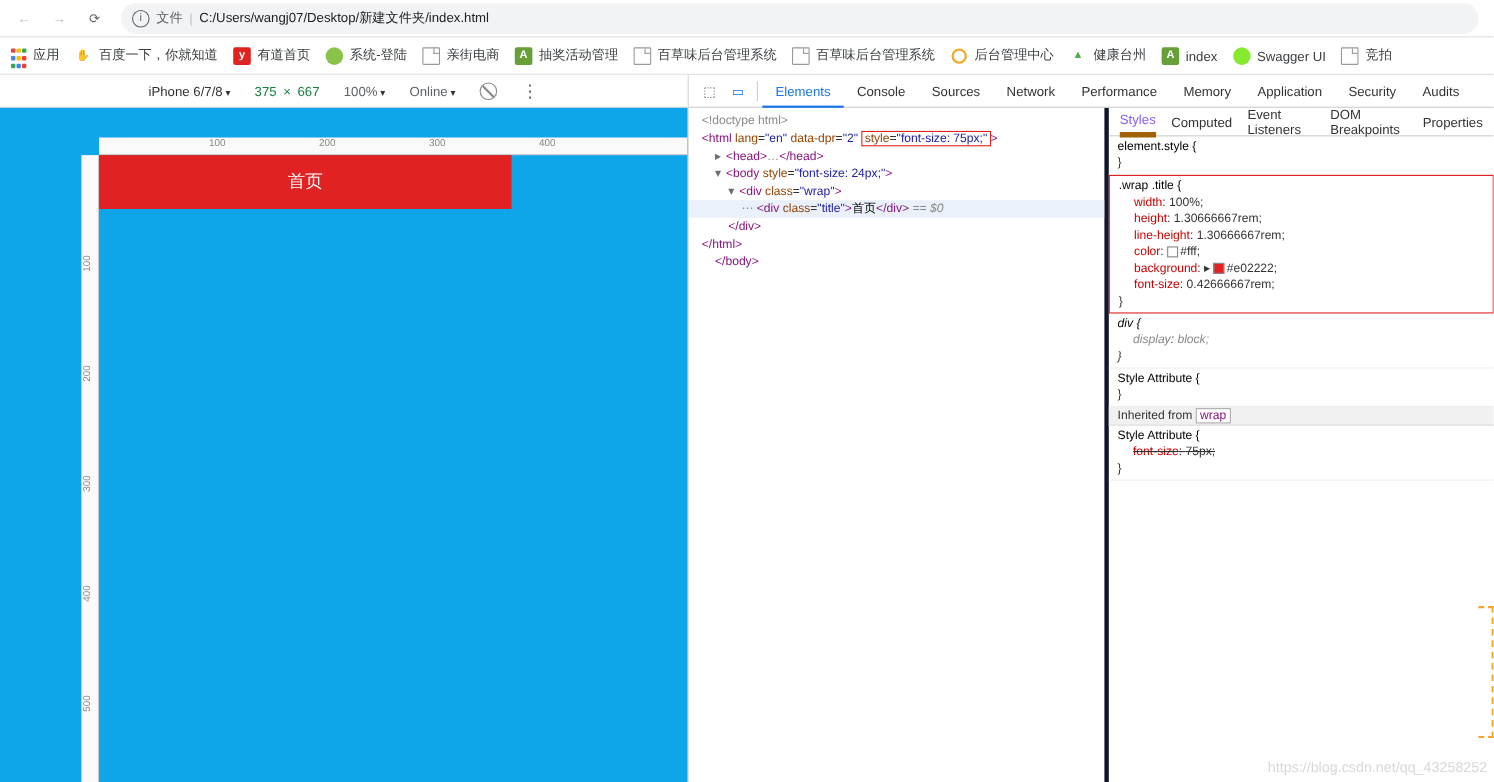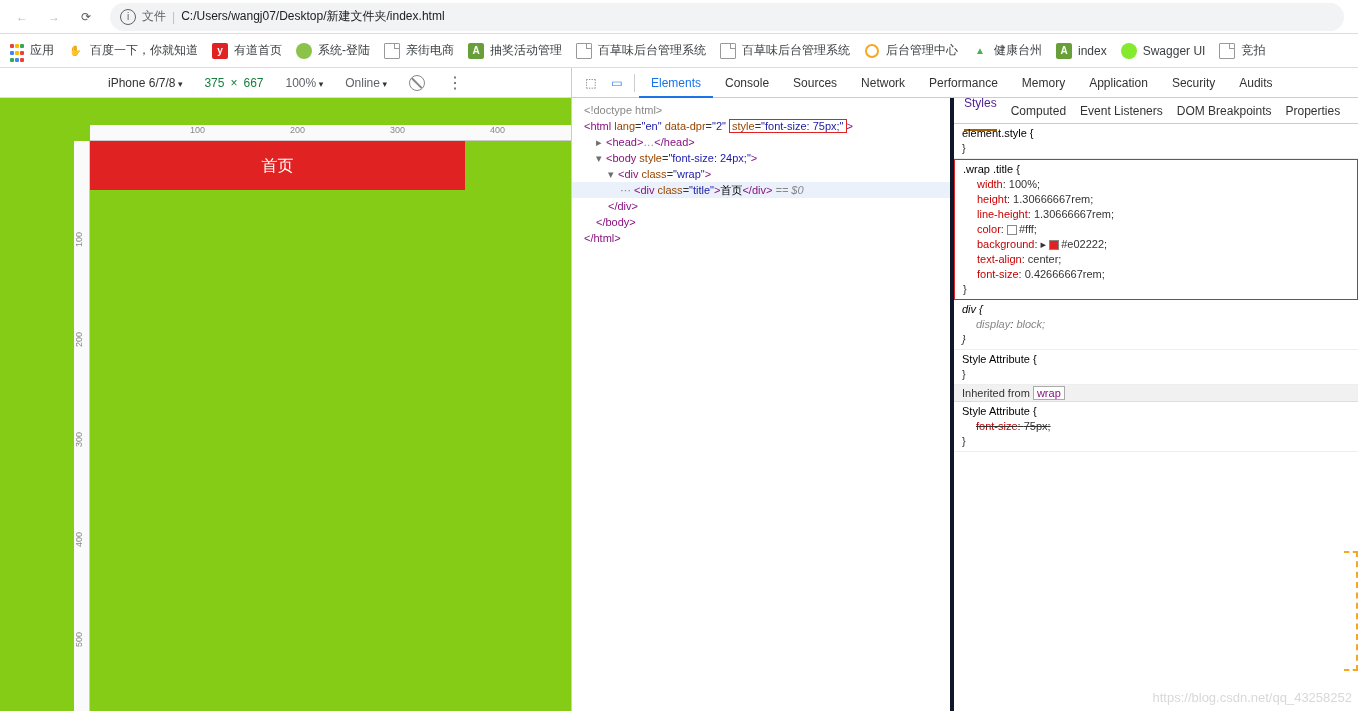--- a/index.html
+++ b/index.html
@@ -25,35 +25,35 @@
 .ico-green{background:#8bc34a;border-radius:50%;}
 .ico-page{border:1px solid #999;border-radius:1px;position:relative;}
 .ico-page::after{content:"";position:absolute;top:0;right:0;width:4px;height:4px;border-left:1px solid #999;border-bottom:1px solid #999;}
 .ico-a{background:#689f38;color:#fff;font-weight:bold;}
 .ico-circle{width:14px;height:14px;border:2px solid #f5a623;border-radius:50%;}
 .ico-mount{color:#4caf50;}
 .ico-swagger{background:#85ea2d;border-radius:50%;}
 
 
 .main { display: flex; height: calc(711px - 68px); }
-.left-pane { width: 572px; border-right: 1px solid #ccc; display:flex;flex-direction:column;}
+.left-pane { width: 626px; border-right: 1px solid #ccc; display:flex;flex-direction:column;}
 .right-pane { flex: 1; display: flex; flex-direction: column; }
 
 
 .device-bar { height: 30px; background:#fff;border-bottom:1px solid #ddd;display:flex;align-items:center;justify-content:center;gap:22px;color:#5f6368;font-size:12px;}
 .device-sel { font-weight:400;color:#333;}
 .device-sel::after,.zoom-sel::after,.throttle-sel::after{content:" ▾";color:#333;font-size:9px;}
 .dims{color:#15803d;}
 .dims .x{margin:0 6px;}
 .no-icon{width:16px;height:16px;border:1.5px solid #888;border-radius:50%;position:relative;}
 .no-icon::after{content:"";position:absolute;width:100%;height:1.5px;background:#888;top:50%;left:0;transform:translateY(-50%) rotate(45deg);}
 .dots{font-size:16px;color:#5f6368;cursor:pointer;}
 
 
-.viewport-area{flex:1;background:#84cc16;position:relative;overflow:hidden;}
+.viewport-area{flex:1;background:#0ea5e9;position:relative;overflow:hidden;}
 .ruler-h{position:absolute;top:27px;left:90px;right:0;height:16px;background:#fafafa;border-bottom:1px solid #ccc;font-size:9px;color:#888;}
 .ruler-h span{position:absolute;top:0;}
 .tick-label{top:-2px;}
 .ruler-v{position:absolute;top:43px;left:74px;width:16px;bottom:0;background:#fafafa;border-right:1px solid #ccc;font-size:9px;color:#888;}
 .ruler-v span{position:absolute;left:0;transform:rotate(-90deg);transform-origin:0 0;}
 .phone-frame{position:absolute;top:43px;left:90px;width:375px;background:#fff;}
 .title-bar{height:49px;background:#e02222;color:#fff;text-align:center;line-height:49px;font-size:16px;}
 
 
 .dt-tabs{height:30px;border-bottom:1px solid #ccc;display:flex;align-items:center;padding:0 6px;gap:0;color:#333;font-size:12px;}
@@ -69,21 +69,21 @@
 .ind1{padding-left:12px;}.ind2{padding-left:24px;}.ind3{padding-left:36px;}.ind4{padding-left:48px;}
 .gutter-dots{display:inline-block;width:14px;color:#888;}
 .tag{color:#881280;}.attr-n{color:#994500;}.attr-v{color:#1a1aa6;}.txt{color:#000;}
 .sel-eq{color:#888;font-style:italic;}
 .arrow{color:#6e6e6e;display:inline-block;width:10px;}
 .box-red{border:1px solid #e02222;padding:0 2px;}
 
 .styles-panel{flex:1;display:flex;flex-direction:column;font-family:Menlo,Consolas,monospace;font-size:11px;}
 .styles-tabs{height:26px;border-bottom:1px solid #ccc;display:flex;align-items:center;gap:14px;padding:0 10px;font-family:"Segoe UI",Arial,sans-serif;font-size:12px;color:#333;}
 .styles-tab{cursor:pointer;}
-.styles-tab.active{color:#4c1d95;border-bottom:2px solid #a16207;padding-bottom:19px;margin-bottom:-5px;}
+.styles-tab.active{color:#8b5cf6;border-bottom:5px solid #a16207;padding-bottom:4px;margin-bottom:-5px;}
 .filter-row{height:22px;border-bottom:1px solid #eee;display:flex;align-items:center;padding:0 8px;color:#999;font-family:"Segoe UI",Arial,sans-serif;}
 .rule-block{padding:2px 8px;border-bottom:1px solid #eee;line-height:15px;}
 .rule-block.boxed{border:1px solid #e02222;margin:0;}
 .sel-txt{color:#000;}
 .prop{color:#c80000;}
 .val{color:#333;}
 .indent{padding-left:14px;}
 .sw{display:inline-block;width:10px;height:10px;border:1px solid #888;vertical-align:middle;margin-right:2px;}
 .sw.white{background:#fff;}.sw.red{background:#e02222;}
 .strike{text-decoration:line-through;}
@@ -228,22 +228,22 @@
     <div class="dt-body">
 
       <div class="elements-panel">
         <div class="el-line ind1"><span class="gray">&lt;!doctype html&gt;</span></div>
         <div class="el-line ind1"><span class="tag">&lt;html</span> <span class="attr-n">lang</span>=<span class="attr-v">"en"</span> <span class="attr-n">data-dpr</span>=<span class="attr-v">"2"</span> <span class="box-red"><span class="attr-n">style</span>=<span class="attr-v">"<span>font-size: 75px;</span>"</span></span><span class="tag">&gt;</span></div>
         <div class="el-line ind2"><span class="arrow">▸</span><span class="tag">&lt;head&gt;</span><span class="gray">…</span><span class="tag">&lt;/head&gt;</span></div>
         <div class="el-line ind2"><span class="arrow">▾</span><span class="tag">&lt;body</span> <span class="attr-n">style</span>=<span class="attr-v">"font-size: 24px;"</span><span class="tag">&gt;</span></div>
         <div class="el-line ind3"><span class="arrow">▾</span><span class="tag">&lt;div</span> <span class="attr-n">class</span>=<span class="attr-v">"wrap"</span><span class="tag">&gt;</span></div>
         <div class="el-line ind4 sel"><span class="gutter-dots">⋯</span><span class="tag">&lt;div</span> <span class="attr-n">class</span>=<span class="attr-v">"<span>title</span>"</span><span class="tag">&gt;</span><span class="txt">首页</span><span class="tag">&lt;/div&gt;</span><span class="sel-eq"> == $0</span></div>
         <div class="el-line ind3"><span class="tag">&lt;/div&gt;</span></div>
+        <div class="el-line ind1"><span class="tag">&lt;/html&gt;</span></div>
         <div class="el-line ind2"><span class="tag">&lt;/body&gt;</span></div>
-        <div class="el-line ind1"><span class="tag">&lt;/html&gt;</span></div>
       </div>
 
       <div class="styles-panel">
         <div class="styles-tabs">
           <span class="styles-tab active">Styles</span>
           <span class="styles-tab">Computed</span>
           <span class="styles-tab">Event Listeners</span>
           <span class="styles-tab">DOM Breakpoints</span>
           <span class="styles-tab">Properties</span>
         </div>
@@ -253,21 +253,20 @@
           <div>}</div>
         </div>
 
         <div class="rule-block boxed">
           <div class="sel-txt">.wrap .title {</div>
           <div class="indent"><span class="prop">width</span>: <span class="val">100%;</span></div>
           <div class="indent"><span class="prop">height</span>: <span class="val">1.30666667rem;</span></div>
           <div class="indent"><span class="prop">line-height</span>: <span class="val">1.30666667rem;</span></div>
           <div class="indent"><span class="prop">color</span>: <span class="sw white"></span><span class="val">#fff;</span></div>
           <div class="indent"><span class="prop">background</span>: ▸ <span class="sw red"></span><span class="val">#e02222;</span></div>
-          <div class="indent"><span class="prop">text-align</span>: <span class="val">center;</span></div>
           <div class="indent"><span class="prop">font-size</span>: <span class="val">0.42666667rem;</span></div>
           <div>}</div>
         </div>
 
         <div class="rule-block">
           <div class="sel-txt italic">div {</div>
           <div class="indent italic"><span class="prop" style="color:#888">display</span>: <span class="val gray">block;</span></div>
           <div class="italic">}</div>
         </div>
 

